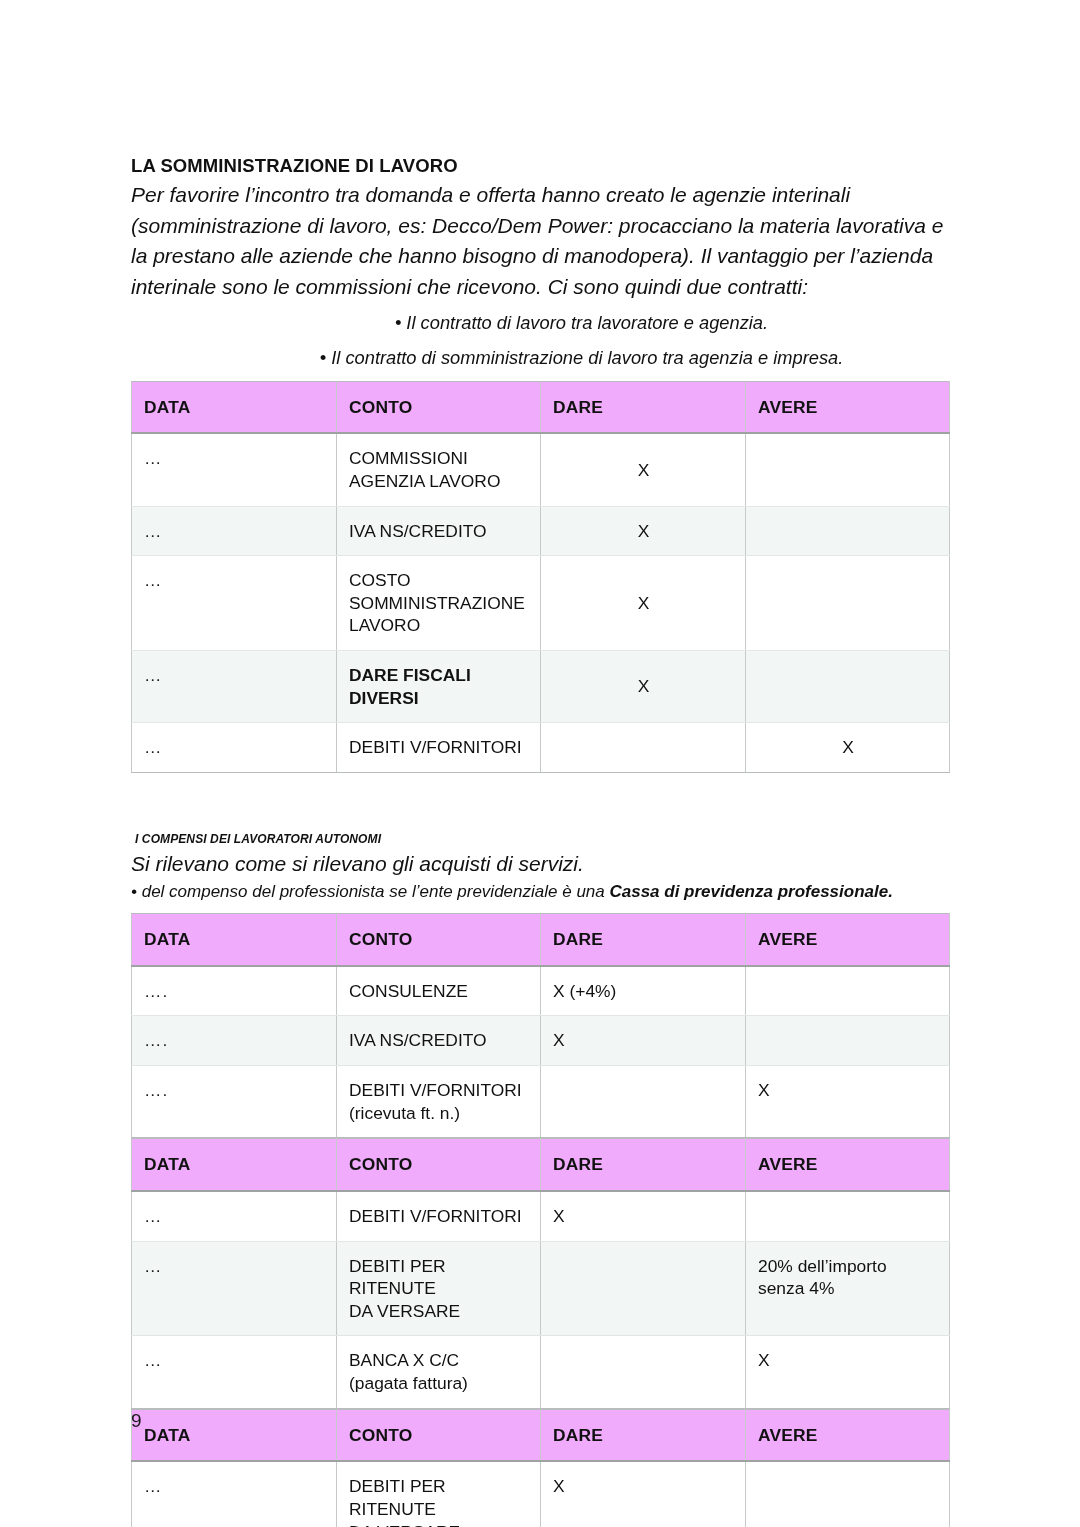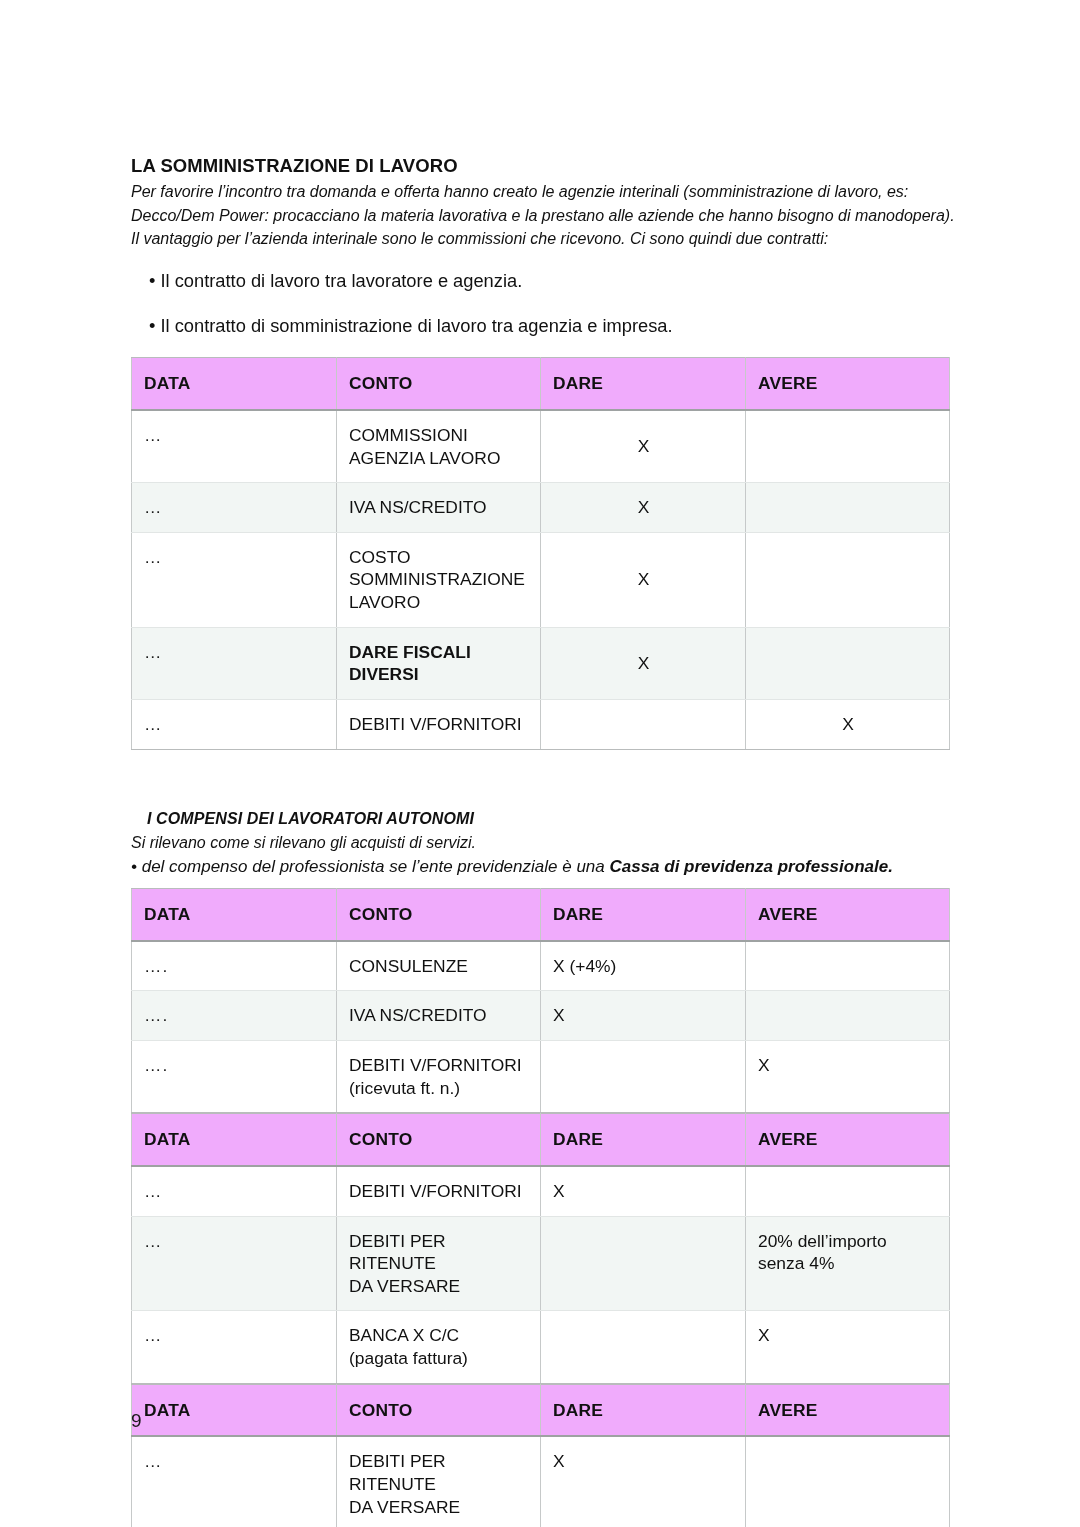--- a/index.html
+++ b/index.html
@@ -26,40 +26,42 @@
 
   
   .section-title-bold {
     font-size: 18.5px;
     font-weight: bold;
     letter-spacing: 0.1px;
     line-height: 1.42;
     margin: 0 0 1px 0;
   }
   .section-title-italic {
-    font-size: 16px;
+    font-size: 12px;
     font-weight: bold;
     font-style: italic;
     letter-spacing: 0.1px;
     line-height: 1.42;
-    margin: 0 0 1px 16px;
+    margin: 0 0 1px 4px;
   }
 
   
   .body-italic {
-    font-size: 16px;
+    font-size: 21px;
     font-style: italic;
     line-height: 1.455;
     margin: 0;
     max-width: 828px;
   }
   .bullet-line {
     font-size: 18.3px;
+    font-style: italic;
     line-height: 1.455;
-    margin: 18px;
+    margin: 8px;
+    text-align: center;
   }
   .small-bullet {
     font-size: 17px;
     font-style: italic;
     line-height: 1.45;
     margin: 0;
   }
   .small-bullet .b {
     font-weight: bold;
     font-style: italic;

